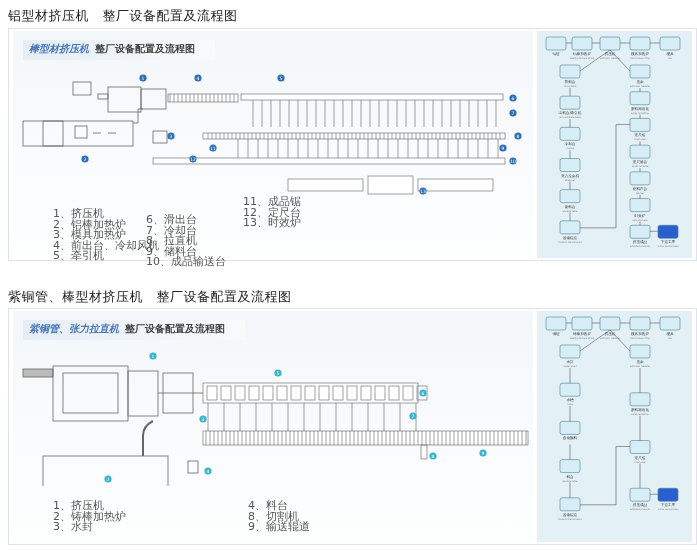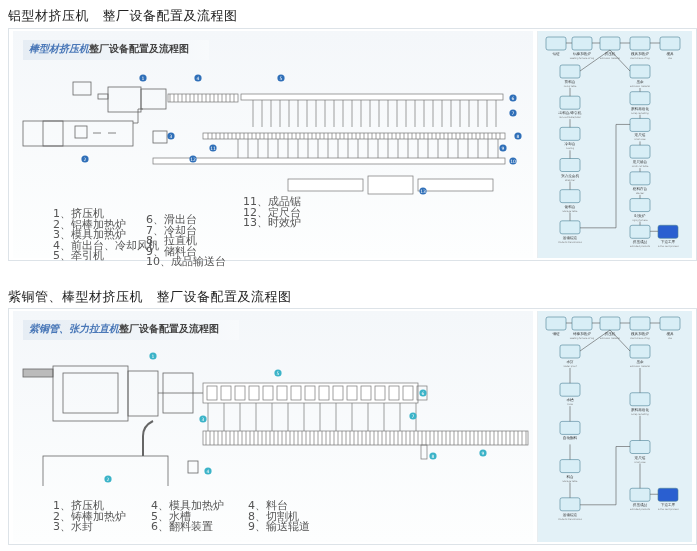--- a/index.html
+++ b/index.html
@@ -2,21 +2,21 @@
 <html><head>
 <meta charset="utf-8">
 <style>
 *{box-sizing:border-box;margin:0;padding:0}
 body{width:697px;height:551px;background:#fff;font-family:"DejaVu Sans",sans-serif;position:relative;overflow:hidden;color:#333}
 .sec-title{position:absolute;left:8px;font-size:13px;color:#222;letter-spacing:.5px;white-space:pre}
 .panel{position:absolute;left:8px;width:689px;border:1px solid #dde3e8;background:#fff}
 .layout{position:absolute;left:4px;top:2px;width:520px;background:linear-gradient(180deg,#f4f7fa 0%,#fdfefe 100%)}
 .ptitle{position:absolute;left:10px;top:9px;height:20px;background:linear-gradient(90deg,#e6edf4,#f8fafc);padding:2px 20px 0 6px;font-size:10px;white-space:nowrap}
 .ptitle .it{color:#4a78b8;font-style:italic;font-weight:bold}
-.ptitle .rest{color:#444;font-weight:bold;}
+.ptitle .rest{color:#444;font-weight:bold;margin-left:6px}
 .legend{position:absolute;font-size:11px;color:#555;line-height:10.5px;white-space:pre}
 .flow{position:absolute;top:2px;right:4px;width:155px;background:#e3f1f7;border-left:1px solid #e8edf0}
 svg text{font-family:"DejaVu Sans",sans-serif}
 .dn{position:absolute}
 </style>
 </head>
 <body>
 
 <div class="sec-title" style="top:7px">铝型材挤压机　整厂设备配置及流程图</div>
 <div class="panel" style="top:28px;height:233px">
@@ -604,23 +604,20 @@
           <text x="400" y="107" font-size="4.5" text-anchor="middle" fill="#fff">7</text>
           <circle cx="420" cy="145" r="3.6" fill="#3bb3c8"></circle>
           <text x="420" y="147" font-size="4.5" text-anchor="middle" fill="#fff">8</text>
           <circle cx="470" cy="142" r="3.6" fill="#3bb3c8"></circle>
           <text x="470" y="144" font-size="4.5" text-anchor="middle" fill="#fff">9</text>
         </g>
     </svg>
     <div class="legend" style="left:40px;top:190px">1、挤压机
 2、铸棒加热炉
 3、水封</div>
-    <div class="legend" style="left:138px;top:190px">4、模具加热炉
-5、水槽
-6、翻料装置</div>
     <div class="legend" style="left:235px;top:190px">4、料台
 8、切割机
 9、输送辊道</div>
   </div>
   <div class="flow" style="height:231px">
     <svg width="155" height="231" id="flow2">
         <rect x="8" y="6" width="20" height="13" rx="2" fill="#d8eef6" stroke="#4a7f96" stroke-width="0.6"></rect>
         <text x="18" y="24" font-size="3.6" text-anchor="middle" fill="#333">铜锭</text>
         <rect x="34" y="6" width="20" height="13" rx="2" fill="#d8eef6" stroke="#4a7f96" stroke-width="0.6"></rect>
         <text x="44" y="24" font-size="3.6" text-anchor="middle" fill="#333">铸棒加热炉</text>

